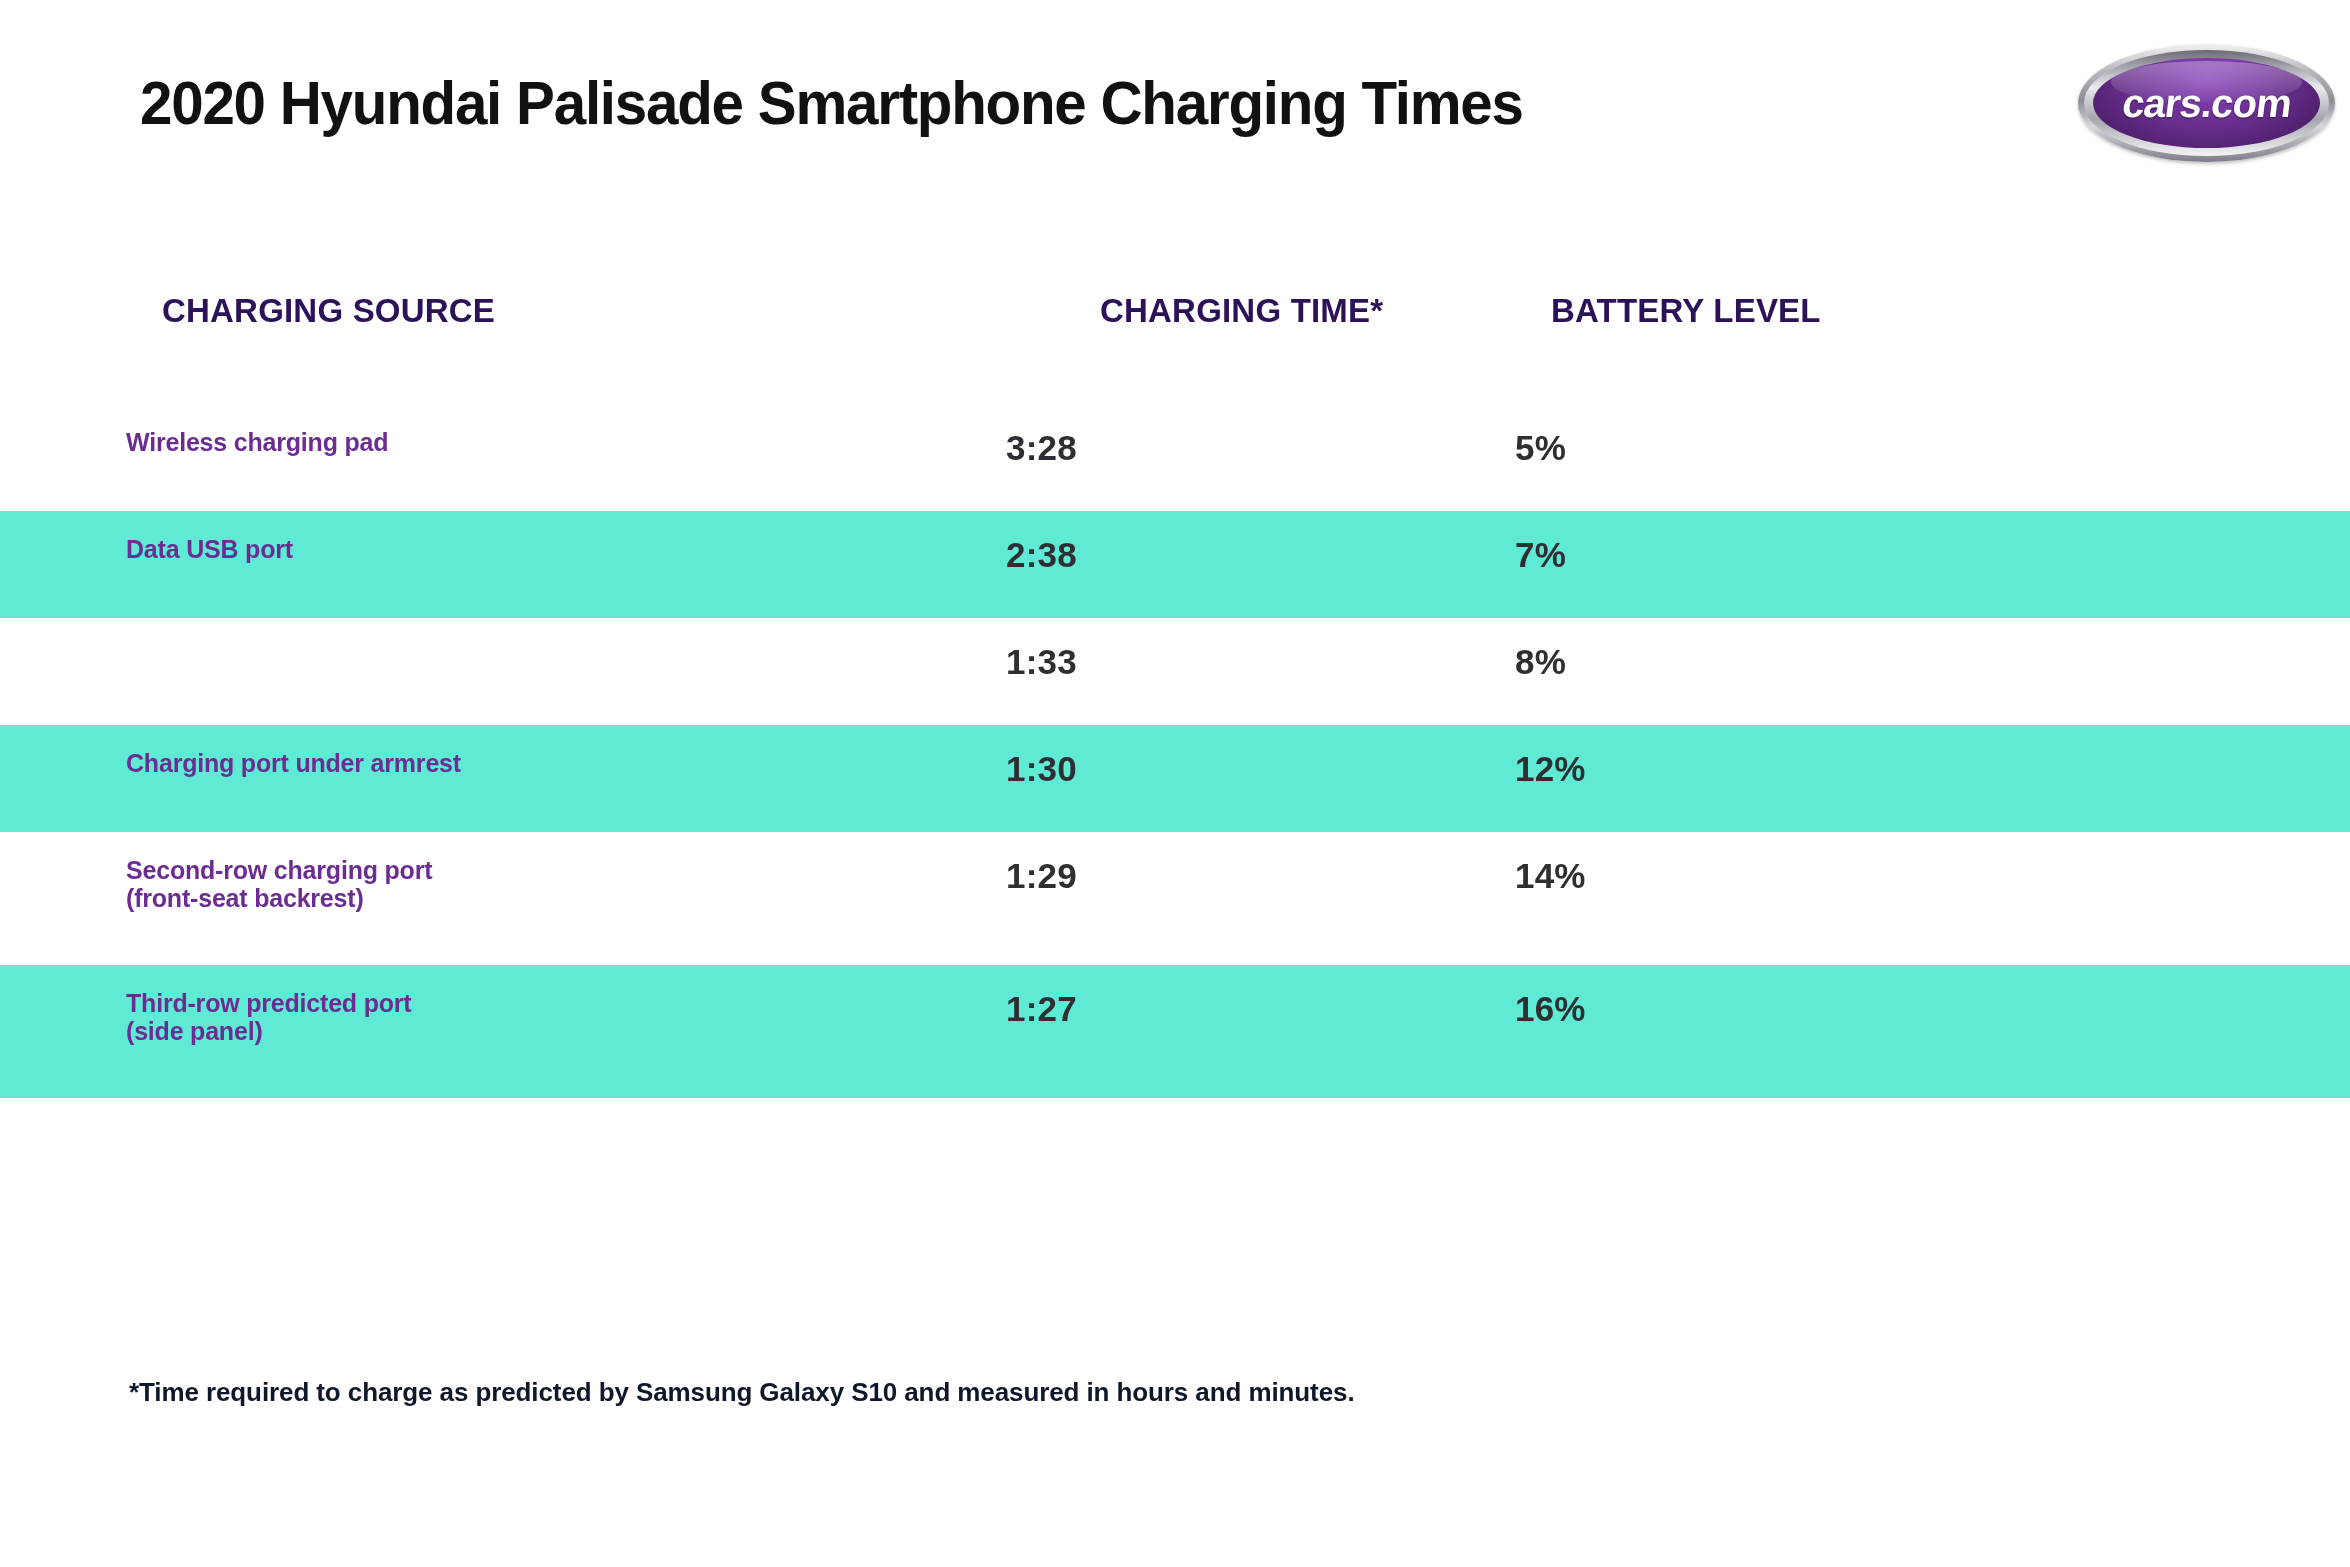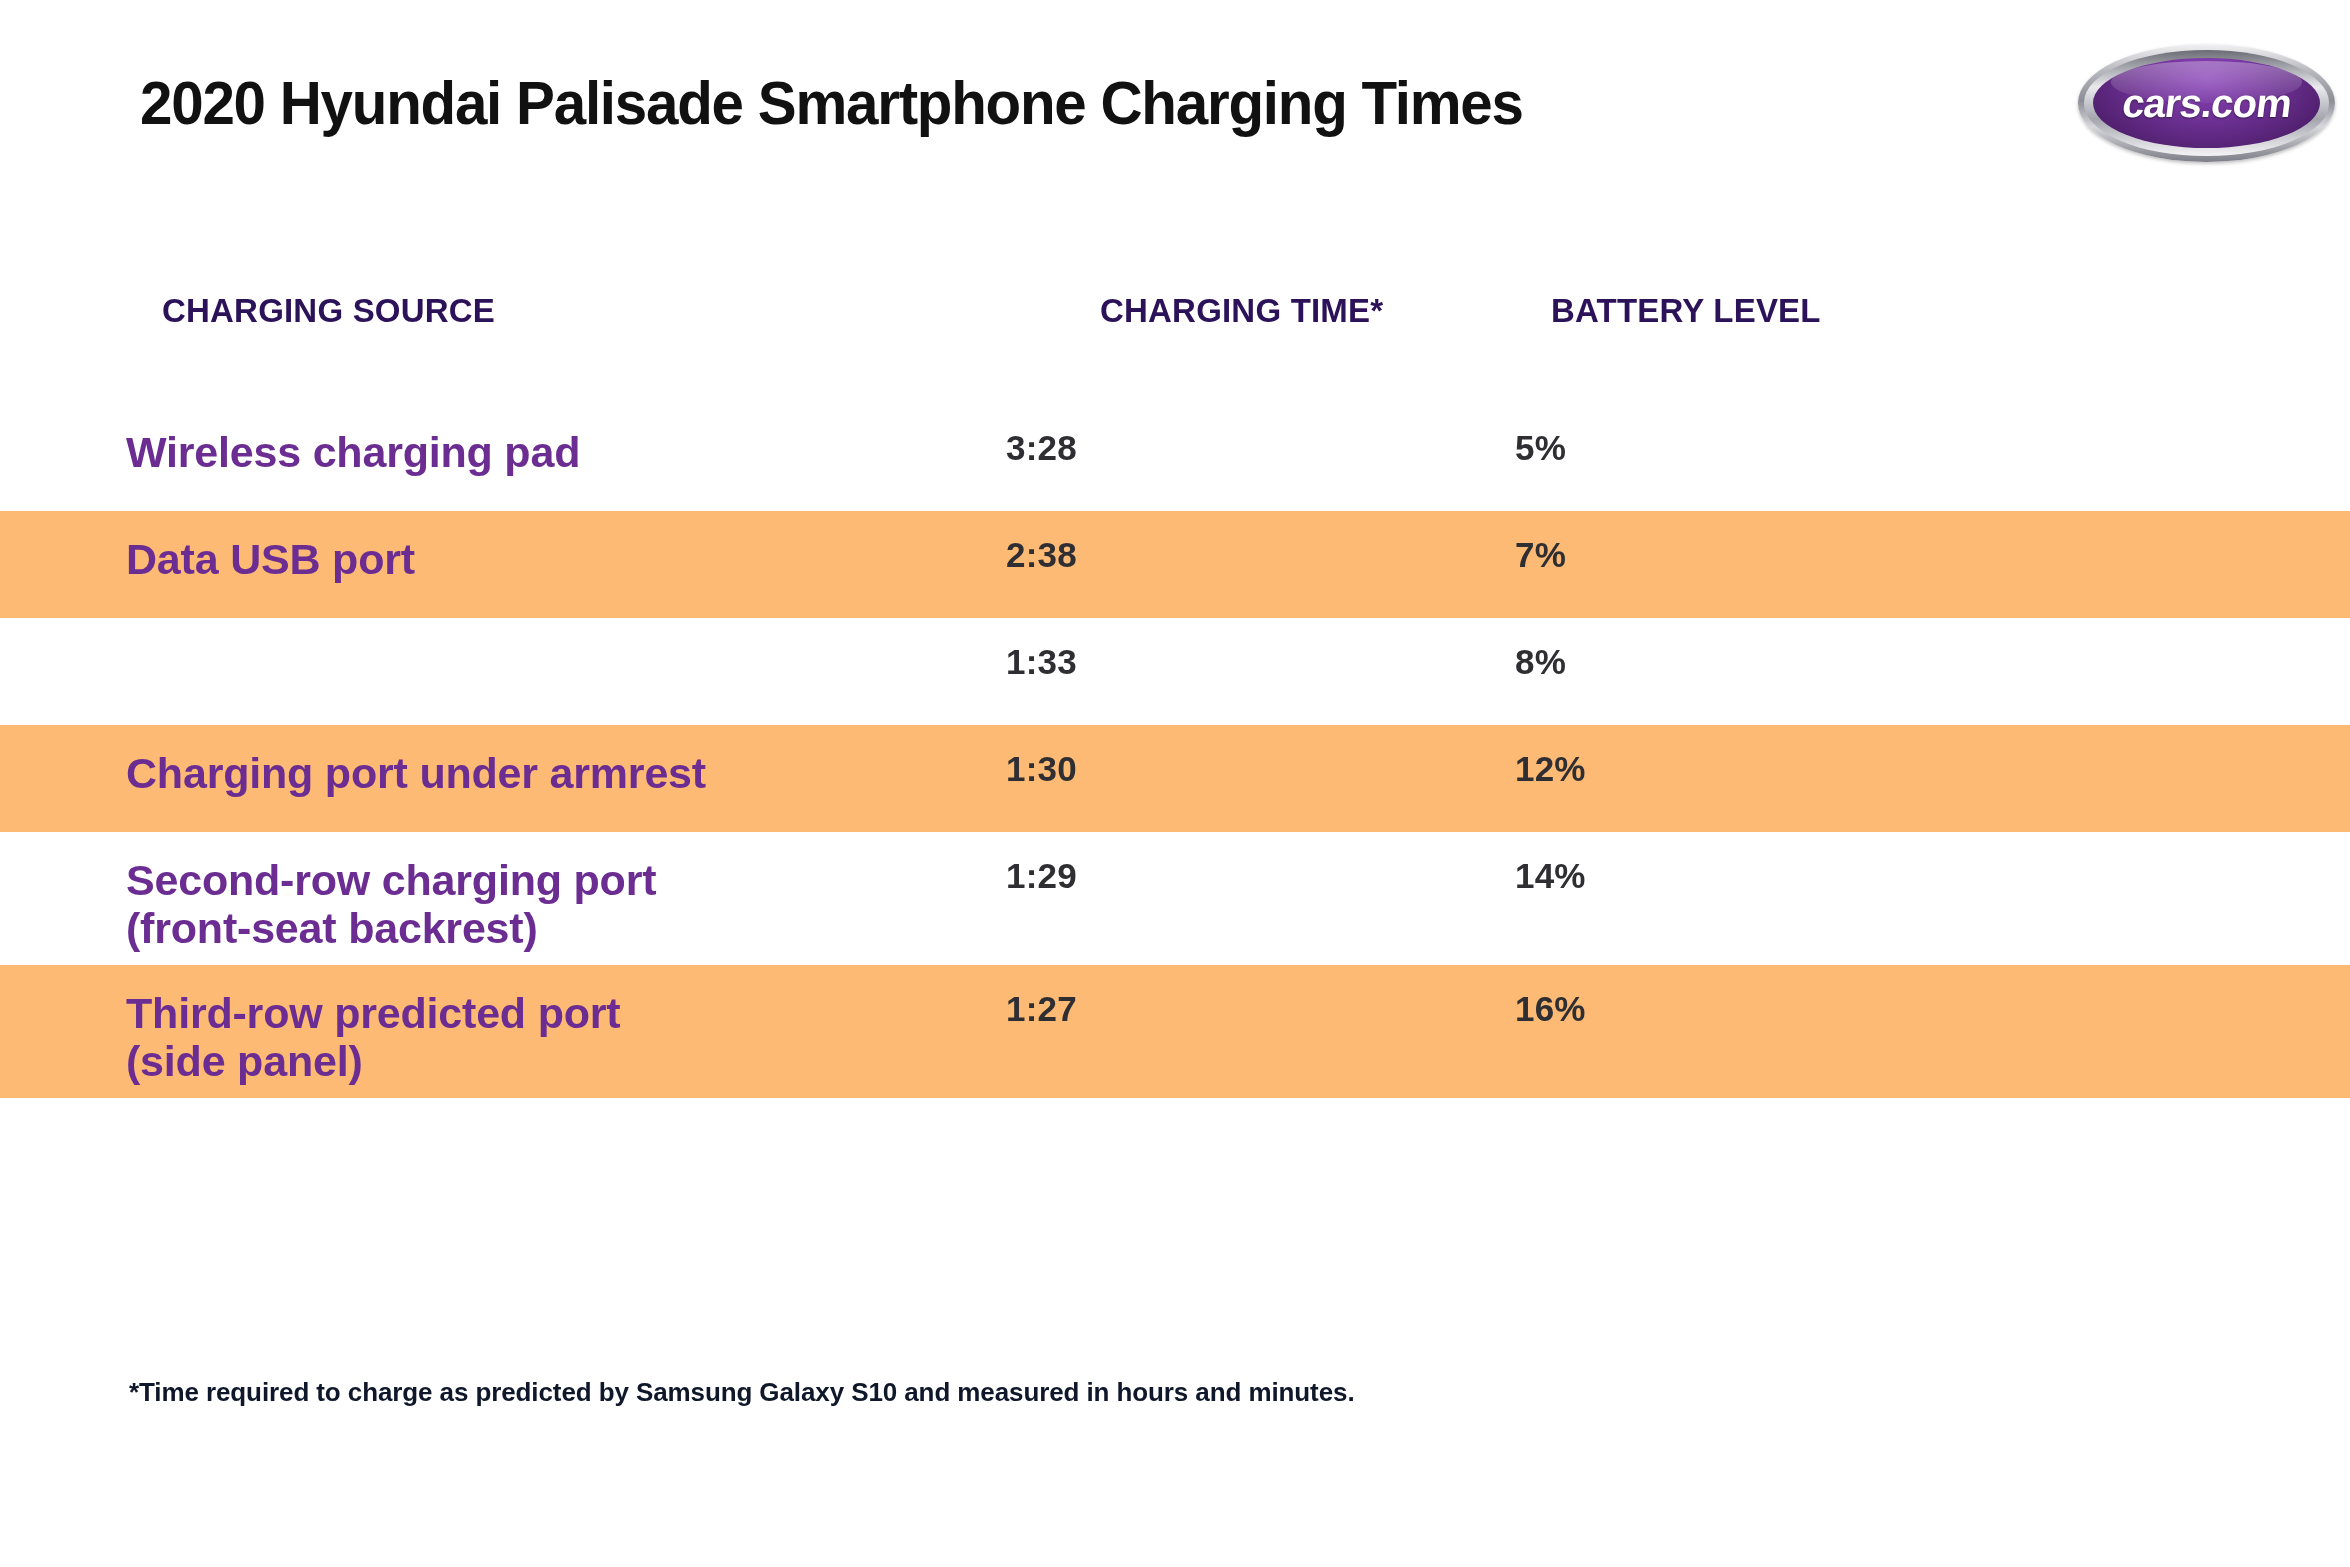--- a/index.html
+++ b/index.html
@@ -125,31 +125,31 @@
     top: 404px;
     width: 2351px;
   }
   .row {
     position: relative;
     width: 2351px;
     box-sizing: border-box;
   }
   .row.h1 { height: 107px; }
   .row.h2 { height: 133px; }
-  .row.alt { background: #fdba74; }
+  .row.alt { background: #5eead4; }
 
   .cell {
     position: absolute;
     white-space: pre-line;
   }
   .cell.label {
     left: 126px;
     top: 24px;
     color: #6b2d91;
-    font-size: 43px;
+    font-size: 25px;
     font-weight: 700;
     line-height: 1.12;
     letter-spacing: -0.2px;
   }
   .cell.time {
     left: 1006px;
     top: 24px;
     color: #2f2f33;
     font-size: 35px;
     font-weight: 700;

